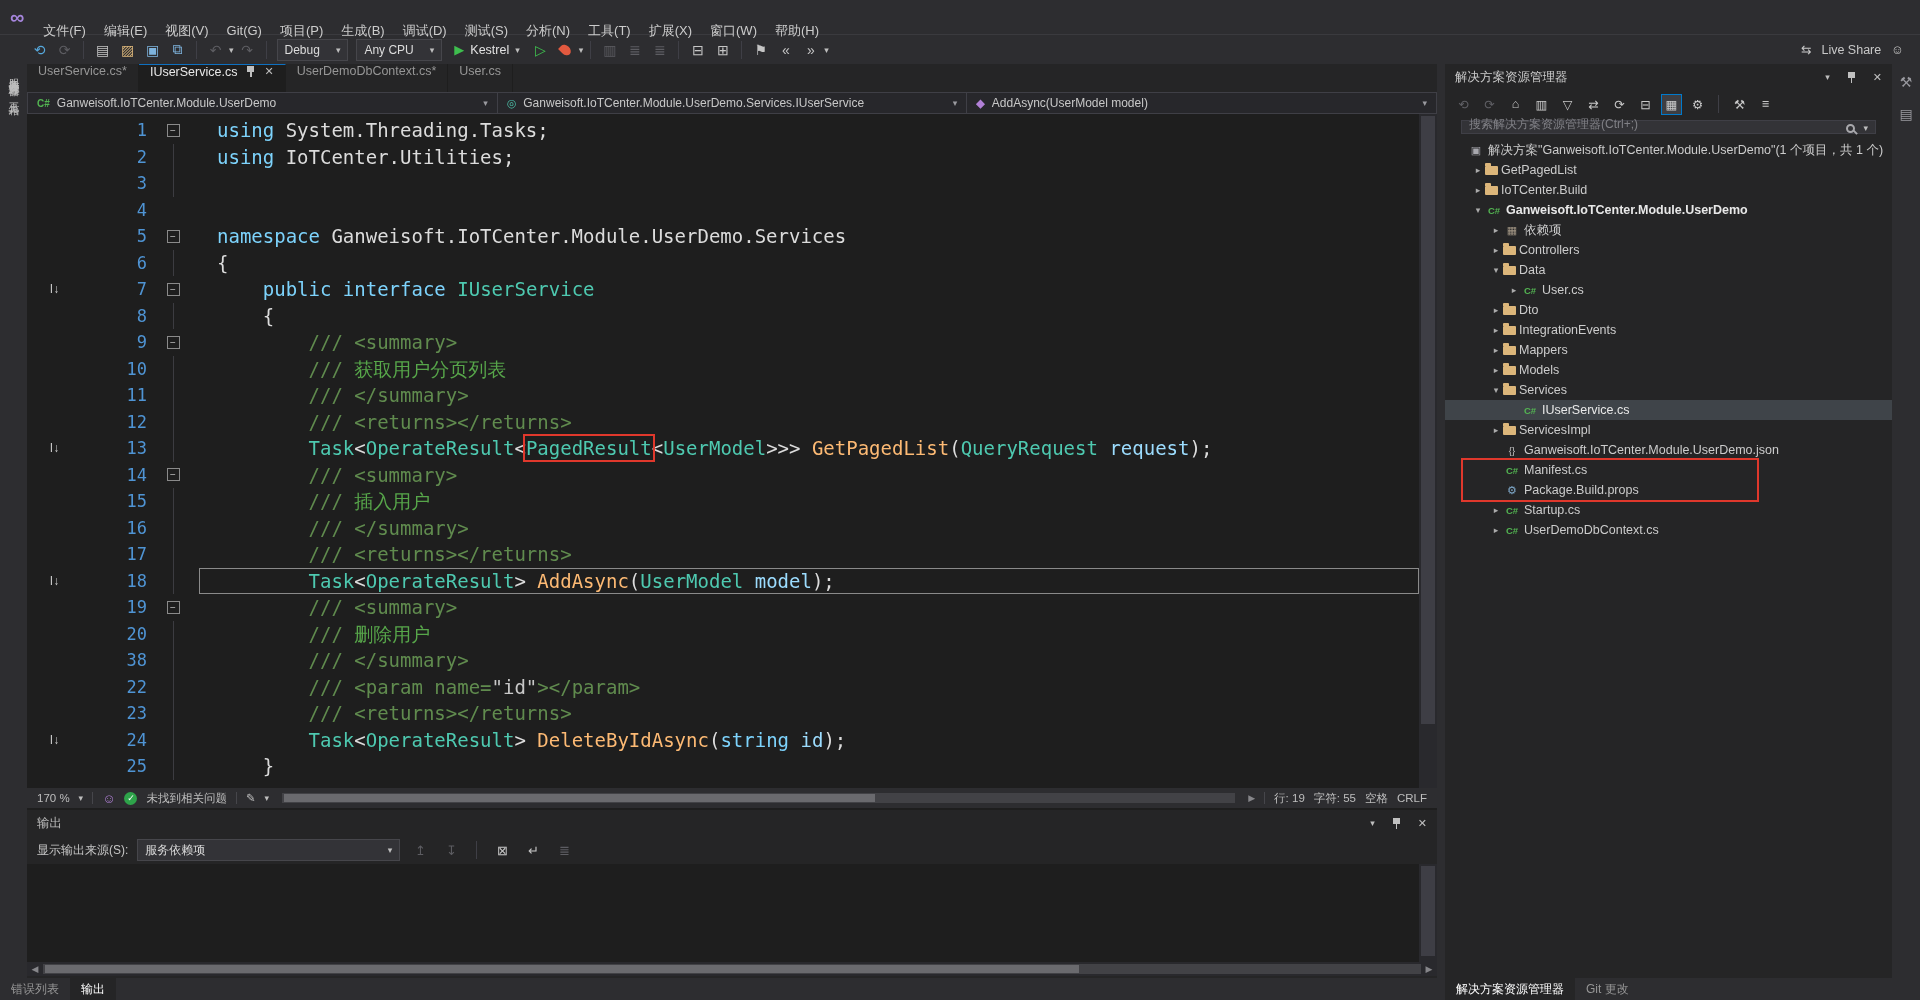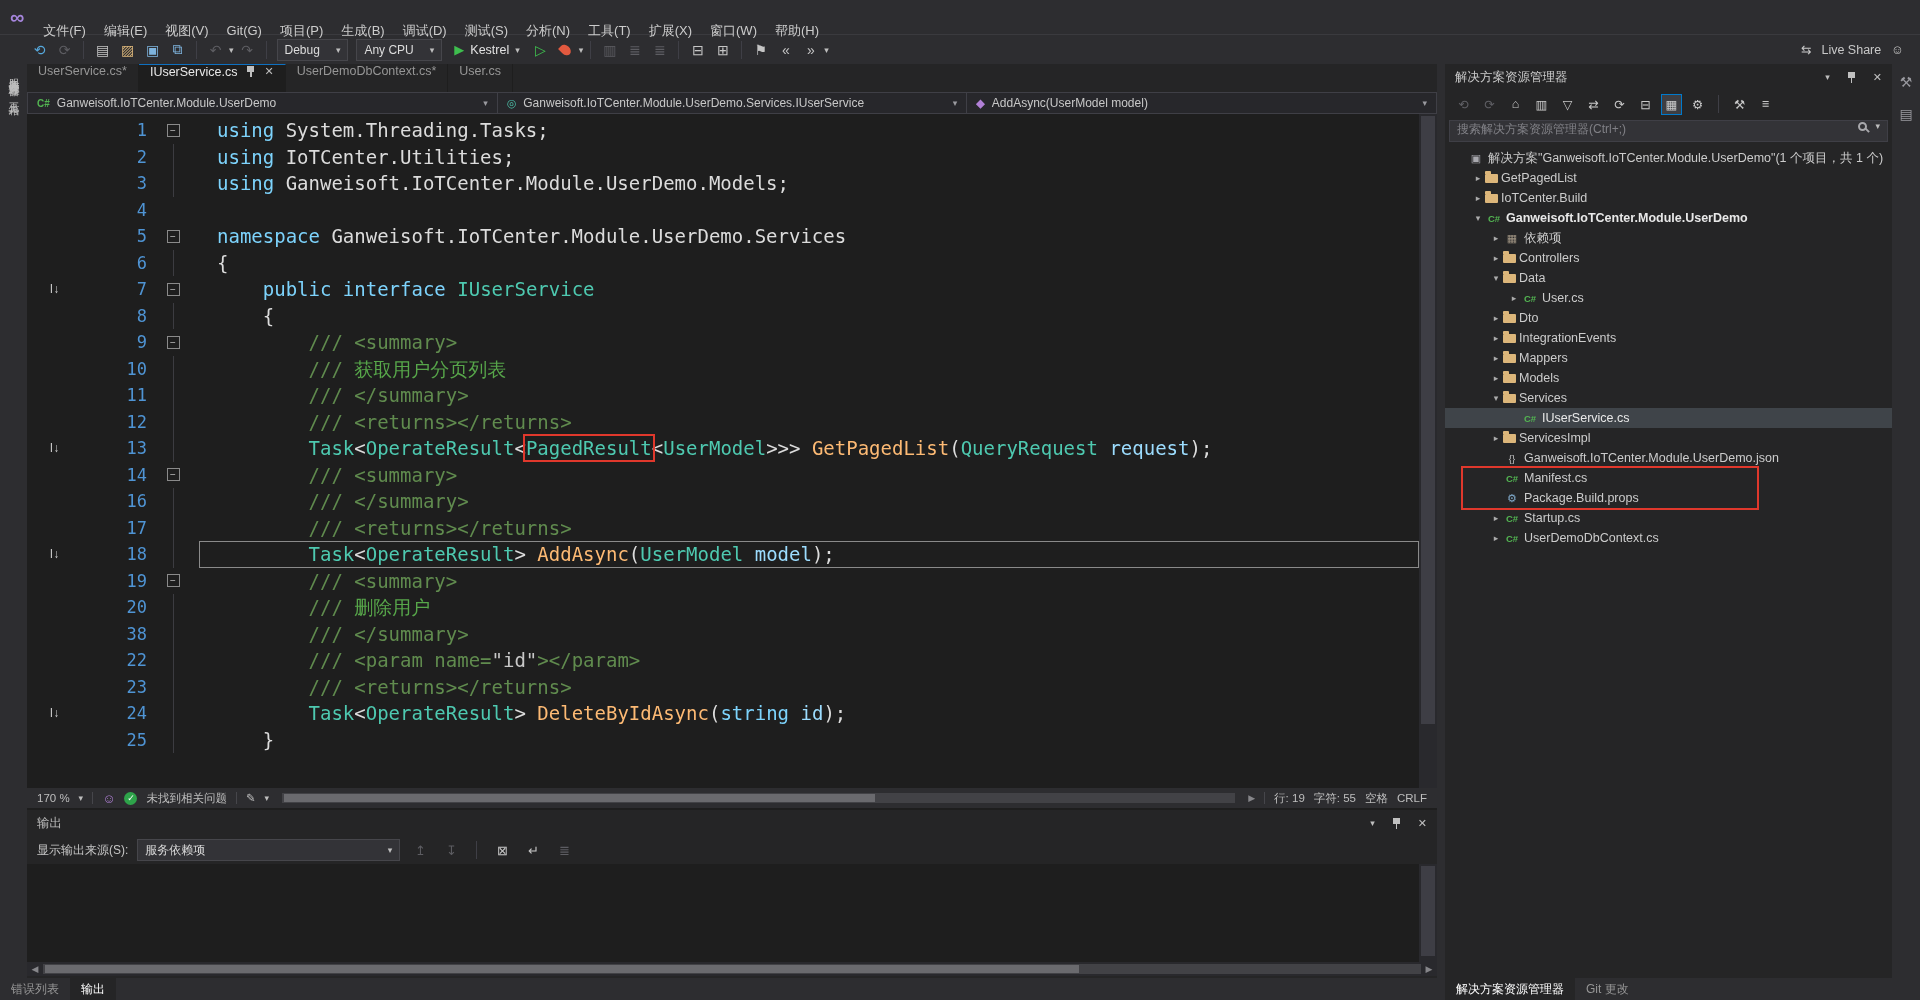--- a/index.html
+++ b/index.html
@@ -111,22 +111,22 @@
   #vsplit{position:absolute;left:1437px;top:64px;width:8px;height:914px;background:#2D2D30}
   #rightstrip{position:absolute;left:1892px;top:64px;width:28px;height:914px;background:#2D2D30;
     display:flex;flex-direction:column;align-items:center;padding-top:10px;gap:16px;color:#9A9AA0;font-size:14px}
   
   #solution{position:absolute;left:1445px;top:64px;width:447px;height:914px;background:#252526;color:#CCC}
   .se-header{height:26px;display:flex;align-items:center;padding:0 10px;font-size:12.5px;gap:16px}
   .se-toolbar{height:28px;display:flex;align-items:center;gap:5px;padding:0 8px;font-size:12.5px;color:#C8C8C8}
   .se-ic{min-width:21px;height:21px;display:flex;align-items:center;justify-content:center}
   .se-ic.disabled{color:#5F5F64}
   .se-ic.active{border:1px solid #007ACC;background:#3E3E42}
-  .se-search{margin:2px 4px;height:22px;background:#333337;border:1px solid #3F3F46;display:flex;
-    align-items:flex-start;justify-content:space-between;padding:0 7px;font-size:12px;color:#808086}
+  .se-search{margin:2px 16px;height:14px;background:#333337;border:1px solid #3F3F46;display:flex;
+    align-items:flex-end;justify-content:space-between;padding:0 7px;font-size:12px;color:#808086}
   .se-search-right{display:flex;align-items:center;gap:8px}
   #soltree{padding-top:4px;position:relative}
   .trow{display:flex;align-items:center;height:20px;font-size:12.5px;color:#CCC;white-space:nowrap}
   .trow.selected{background:#3F4449;color:#E8E8E8}
   .trow.bold .tlabel{font-weight:bold;color:#E8E8E8}
   .tarrow{width:14px;font-size:9px;color:#ABABAB;text-align:center;flex:0 0 auto}
   .ticon{width:18px;display:flex;align-items:center;justify-content:center;font-size:9.5px;font-weight:bold;flex:0 0 auto}
   .icon-project,.icon-cs{color:#53B552}
   .icon-json{color:#C5C5C5;font-weight:normal}
   .icon-props{color:#7FA8C9;font-size:11px;font-weight:normal}
@@ -263,32 +263,33 @@
     <div class="bc-seg">
       <span class="bci method">◆</span>
       <span class="bc-label">AddAsync(UserModel model)</span>
       <span class="bc-caret">▾</span>
     </div>
   </div>
 
 <div id="codearea">
     <div class="cl"><span class="cl-glyph"></span><span class="cl-num">1</span><span class="cl-fold"><span class="fold-box">−</span></span><span class="cl-text"><span class="tok-k">using</span><span class="tok-pl"> System.Threading.Tasks;</span></span></div>
     <div class="cl"><span class="cl-glyph"></span><span class="cl-num">2</span><span class="cl-fold guide"></span><span class="cl-text"><span class="tok-k">using</span><span class="tok-pl"> IoTCenter.Utilities;</span></span></div>
-    <div class="cl"><span class="cl-glyph"></span><span class="cl-num">3</span><span class="cl-fold guide"></span><span class="cl-text"><span class="tok-k">using</span><span class="tok-pl"> Ganweisoft.IoTCenter.Module.UserDemo.Models;</span></span></div>
+    <div class="cl"><span class="cl-glyph"></span><span class="cl-num">3</span><span class="cl-fold guide"></span></div>
     <div class="cl"><span class="cl-glyph"></span><span class="cl-num">4</span><span class="cl-fold"></span><span class="cl-text"></span></div>
     <div class="cl"><span class="cl-glyph"></span><span class="cl-num">5</span><span class="cl-fold"><span class="fold-box">−</span></span><span class="cl-text"><span class="tok-k">namespace</span><span class="tok-pl"> Ganweisoft.IoTCenter.Module.UserDemo.Services</span></span></div>
     <div class="cl"><span class="cl-glyph"></span><span class="cl-num">6</span><span class="cl-fold guide"></span><span class="cl-text"><span class="tok-pl">{</span></span></div>
     <div class="cl"><span class="cl-glyph">I↓</span><span class="cl-num">7</span><span class="cl-fold"><span class="fold-box">−</span></span><span class="cl-text"><span class="tok-pl">    </span><span class="tok-k">public</span><span class="tok-pl"> </span><span class="tok-k">interface</span><span class="tok-pl"> </span><span class="tok-t">IUserService</span></span></div>
     <div class="cl"><span class="cl-glyph"></span><span class="cl-num">8</span><span class="cl-fold guide"></span><span class="cl-text"><span class="tok-pl">    {</span></span></div>
     <div class="cl"><span class="cl-glyph"></span><span class="cl-num">9</span><span class="cl-fold"><span class="fold-box">−</span></span><span class="cl-text"><span class="tok-pl">        </span><span class="tok-d">/// &lt;summary&gt;</span></span></div>
     <div class="cl"><span class="cl-glyph"></span><span class="cl-num">10</span><span class="cl-fold guide"></span><span class="cl-text"><span class="tok-pl">        </span><span class="tok-d">/// </span><span class="tok-dz">获取用户分页列表</span></span></div>
     <div class="cl"><span class="cl-glyph"></span><span class="cl-num">11</span><span class="cl-fold guide"></span><span class="cl-text"><span class="tok-pl">        </span><span class="tok-d">/// &lt;/summary&gt;</span></span></div>
     <div class="cl"><span class="cl-glyph"></span><span class="cl-num">12</span><span class="cl-fold guide"></span><span class="cl-text"><span class="tok-pl">        </span><span class="tok-d">/// &lt;returns&gt;&lt;/returns&gt;</span></span></div>
     <div class="cl"><span class="cl-glyph">I↓</span><span class="cl-num">13</span><span class="cl-fold guide"></span><span class="cl-text"><span class="tok-pl">        </span><span class="tok-t">Task</span><span class="tok-pl">&lt;</span><span class="tok-t">OperateResult</span><span class="tok-pl">&lt;</span><span class="tok-tr">PagedResult</span><span class="tok-pl">&lt;</span><span class="tok-t">UserModel</span><span class="tok-pl">&gt;&gt;&gt; </span><span class="tok-m">GetPagedList</span><span class="tok-pl">(</span><span class="tok-t">QueryRequest</span><span class="tok-pl"> </span><span class="tok-pr">request</span><span class="tok-pl">);</span></span></div>
     <div class="cl"><span class="cl-glyph"></span><span class="cl-num">14</span><span class="cl-fold"><span class="fold-box">−</span></span><span class="cl-text"><span class="tok-pl">        </span><span class="tok-d">/// &lt;summary&gt;</span></span></div>
+    <div class="cl"><span class="cl-glyph"></span><span class="cl-num">15</span><span class="cl-fold guide"></span><span class="cl-text"><span class="tok-pl">        </span><span class="tok-d">/// </span><span class="tok-dz">插入用户</span></span></div>
     <div class="cl"><span class="cl-glyph"></span><span class="cl-num">16</span><span class="cl-fold guide"></span><span class="cl-text"><span class="tok-pl">        </span><span class="tok-d">/// &lt;/summary&gt;</span></span></div>
     <div class="cl"><span class="cl-glyph"></span><span class="cl-num">17</span><span class="cl-fold guide"></span><span class="cl-text"><span class="tok-pl">        </span><span class="tok-d">/// &lt;returns&gt;&lt;/returns&gt;</span></span></div>
     <div class="cl current"><span class="cl-glyph">I↓</span><span class="cl-num">18</span><span class="cl-fold guide"></span><span class="cl-text"><span class="tok-pl">        </span><span class="tok-t">Task</span><span class="tok-pl">&lt;</span><span class="tok-t">OperateResult</span><span class="tok-pl">&gt; </span><span class="tok-m">AddAsync</span><span class="tok-pl">(</span><span class="tok-t">UserModel</span><span class="tok-pl"> </span><span class="tok-pr">model</span><span class="tok-pl">);</span></span></div>
     <div class="cl"><span class="cl-glyph"></span><span class="cl-num">19</span><span class="cl-fold"><span class="fold-box">−</span></span><span class="cl-text"><span class="tok-pl">        </span><span class="tok-d">/// &lt;summary&gt;</span></span></div>
     <div class="cl"><span class="cl-glyph"></span><span class="cl-num">20</span><span class="cl-fold guide"></span><span class="cl-text"><span class="tok-pl">        </span><span class="tok-d">/// </span><span class="tok-dz">删除用户</span></span></div>
     <div class="cl"><span class="cl-glyph"></span><span class="cl-num">38</span><span class="cl-fold guide"></span><span class="cl-text"><span class="tok-pl">        </span><span class="tok-d">/// &lt;/summary&gt;</span></span></div>
     <div class="cl"><span class="cl-glyph"></span><span class="cl-num">22</span><span class="cl-fold guide"></span><span class="cl-text"><span class="tok-pl">        </span><span class="tok-d">/// &lt;param name=</span><span class="tok-da">"id"</span><span class="tok-d">&gt;&lt;/param&gt;</span></span></div>
     <div class="cl"><span class="cl-glyph"></span><span class="cl-num">23</span><span class="cl-fold guide"></span><span class="cl-text"><span class="tok-pl">        </span><span class="tok-d">/// &lt;returns&gt;&lt;/returns&gt;</span></span></div>
     <div class="cl"><span class="cl-glyph">I↓</span><span class="cl-num">24</span><span class="cl-fold guide"></span><span class="cl-text"><span class="tok-pl">        </span><span class="tok-t">Task</span><span class="tok-pl">&lt;</span><span class="tok-t">OperateResult</span><span class="tok-pl">&gt; </span><span class="tok-m">DeleteByIdAsync</span><span class="tok-pl">(</span><span class="tok-k">string</span><span class="tok-pl"> </span><span class="tok-pr">id</span><span class="tok-pl">);</span></span></div>
     <div class="cl"><span class="cl-glyph"></span><span class="cl-num">25</span><span class="cl-fold guide"></span><span class="cl-text"><span class="tok-pl">    }</span></span></div>

